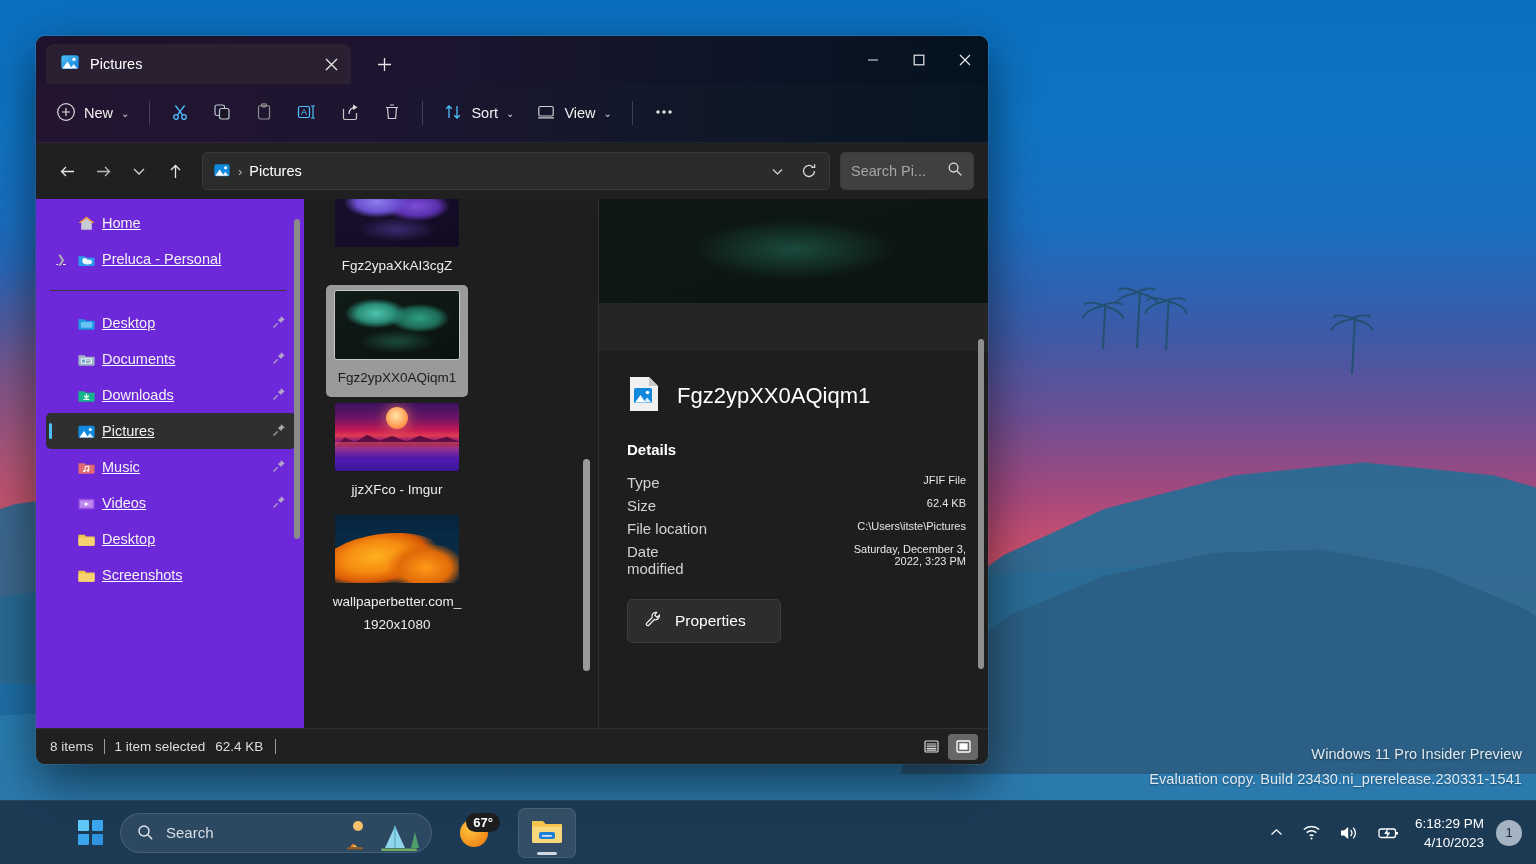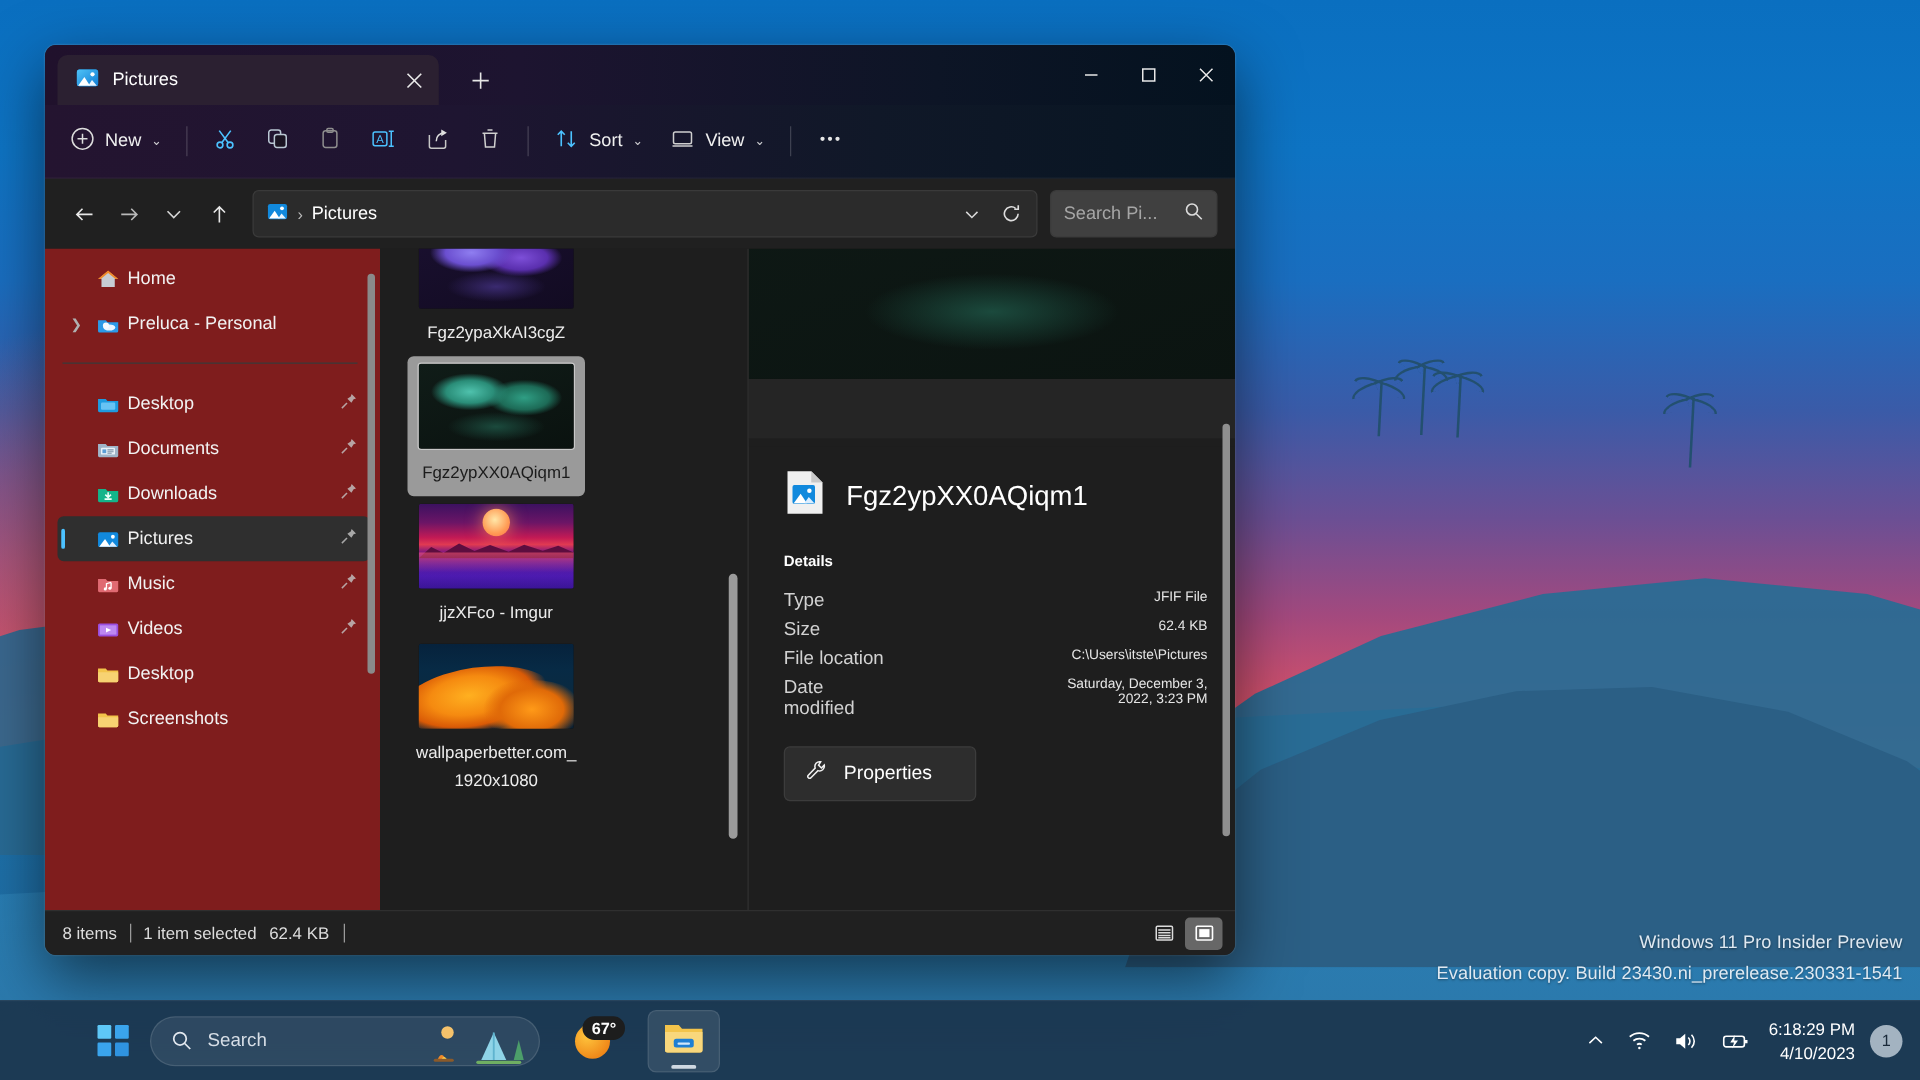--- a/index.html
+++ b/index.html
@@ -234,22 +234,22 @@
     width: 134px; height: 38px; margin-left: 8px; border-radius: 5px;
     background: #404040; border: 1px solid #3b3b3b;
     display: flex; align-items: center; padding: 0 10px; cursor: text;
   }
   .searchbox .ph { flex: 1; color: #a6a6a6; font-size: 14.5px; }
 
   .body { flex: 1; display: flex; min-height: 0; background: #1e1e1e; }
 
   
   .sidebar {
-    width: 268px; flex: none; background: #7f1d1d; position: relative;
-    padding: 6px 0 0 0; overflow: hidden;
+    width: 268px; flex: none; background: #6d28d9; position: relative;
+    padding: 6px 0 0 0; overflow: hidden; text-decoration: underline;
   }
   .nav-row {
     height: 36px; margin: 0 8px 0 10px; border-radius: 5px;
     display: flex; align-items: center; padding: 0 10px 0 6px; cursor: pointer;
     font-size: 14.5px; color: #f2f2f2; gap: 6px;
   }
   .nav-row.selected { background: #2f2f2f; }
   .nav-row.selected::before {
     content:""; position:absolute; left: 3px; width: 3px; height: 16px;
     border-radius: 2px; background: #4cc2ff;
@@ -349,21 +349,21 @@
     width: 390px; flex: none; background: #1e1e1e; position: relative;
     border-left: 1px solid #303030;
     display: flex; flex-direction: column; overflow: hidden;
   }
   .preview-img { height: 104px; flex: none; position: relative; overflow: hidden; background:#0b100e; }
   .preview-pad { height: 48px; flex: none; background: #252525; }
   .preview-gap { height: 6px; flex:none; background:#1e1e1e; }
   .details-body { flex: 1; padding: 18px 22px 0 28px; }
   .file-head { display: flex; align-items: center; gap: 16px; margin-bottom: 24px; }
   .file-head .fname { font-size: 22px; color: #fff; }
-  .details-title { font-size: 12px; font-weight: bold; color: #fff; margin-bottom: 16px; margin-top: 12px; }
+  .details-title { font-size: 15px; font-weight: bold; color: #fff; margin-bottom: 16px; margin-top: 12px; }
   .drow { display: flex; justify-content: space-between; gap: 4px; margin-bottom: 6px; }
   .dkey { font-size: 15px; color: #d2d2d2; white-space: pre-line; max-width: 140px; }
   .dval { font-size: 11px; color: #e6e6e6; text-align: right; white-space: pre-line; }
   .props-btn {
     margin-top: 22px; height: 44px; width: 154px; border-radius: 5px;
     background: #2d2d2d; border: 1px solid #3c3c3c;
     display: flex; align-items: center; gap: 12px; padding: 0 16px;
     cursor: pointer; font-size: 15.5px; color: #fff;
   }
   .dp-scroll {

